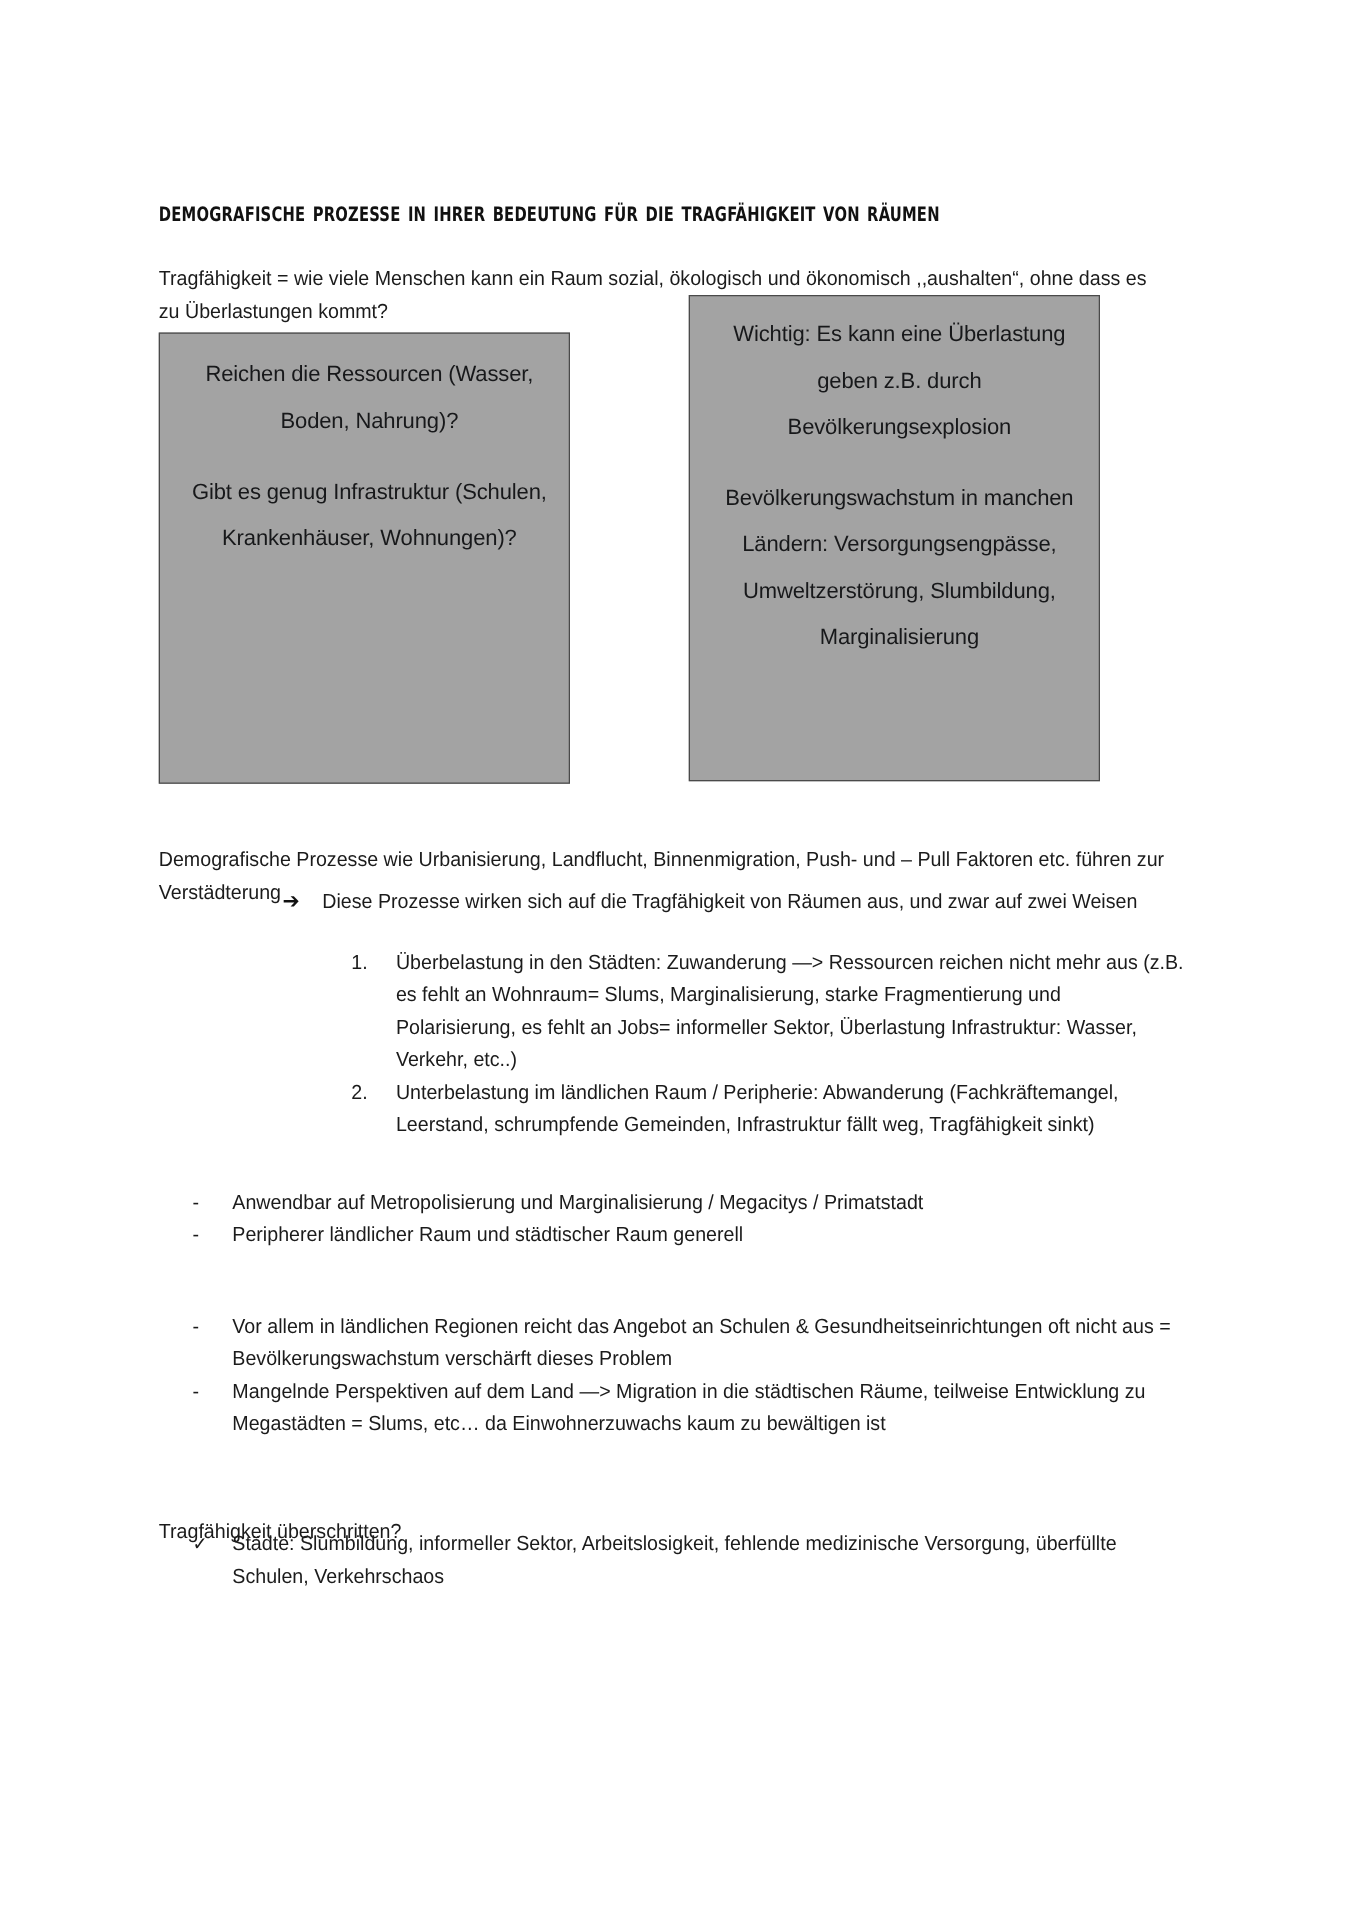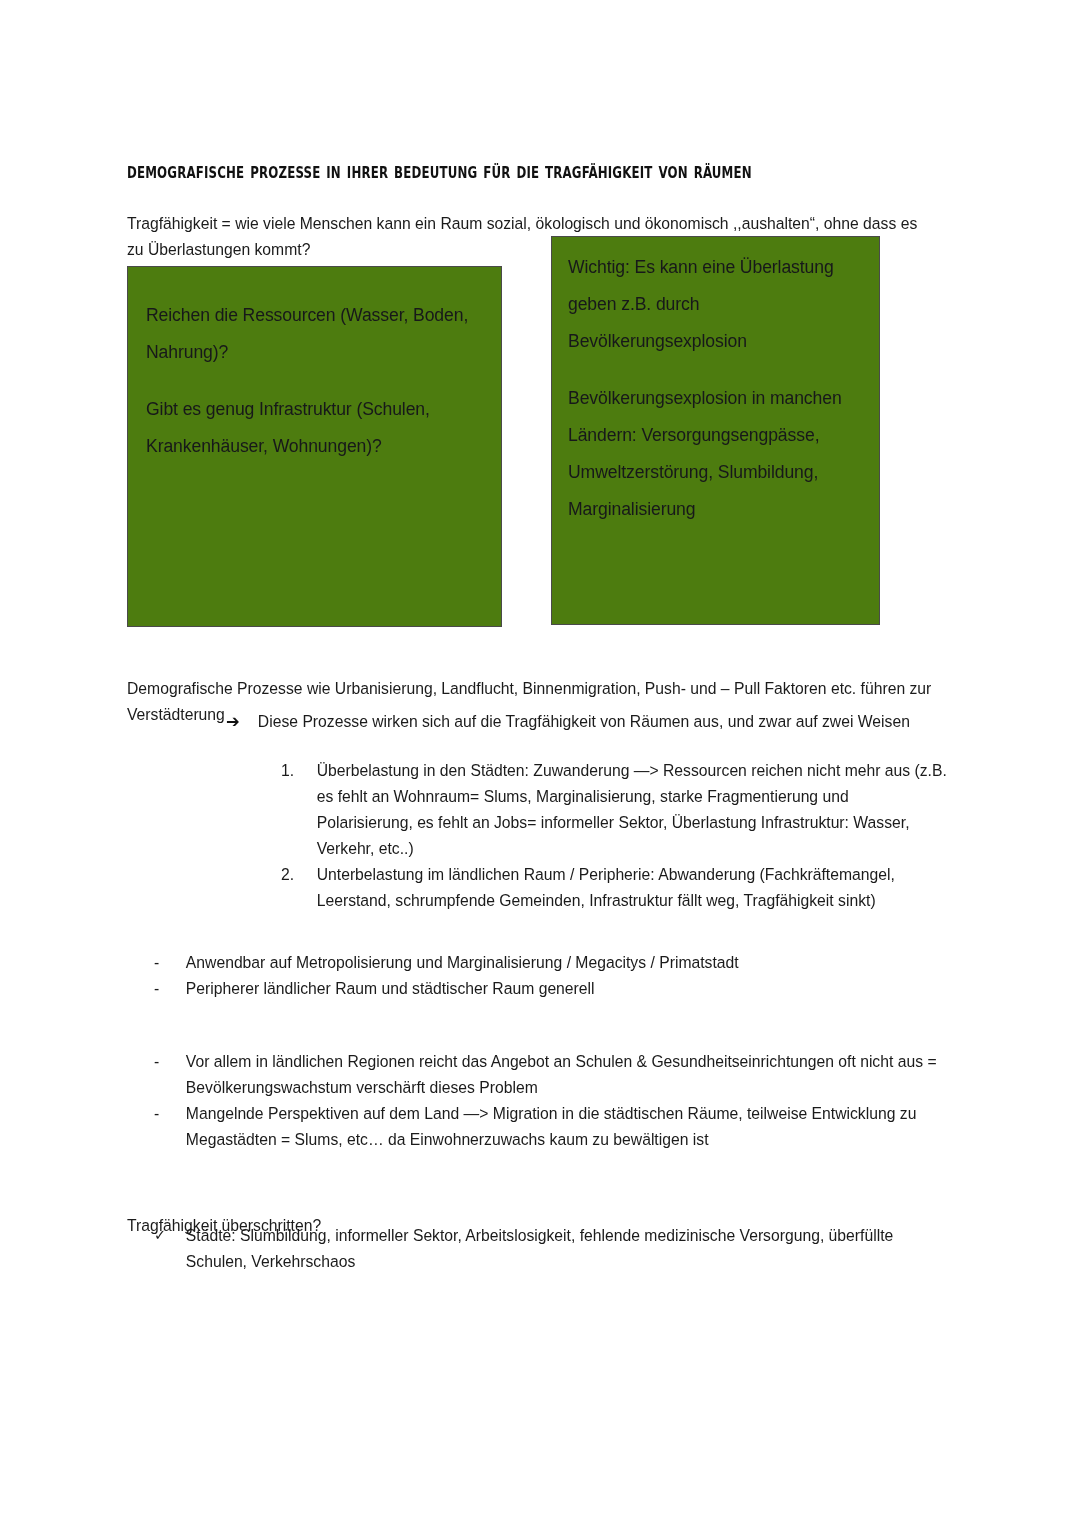--- a/index.html
+++ b/index.html
@@ -54,29 +54,30 @@
     line-height: 26px;
     transform: scaleX(0.965);
     transform-origin: left top;
     color: #1b1b1b;
   }
 
   
   .box {
     position: absolute;
     border: 1.6px solid #4a4a4a;
-    background: #4d7c0f;
+    background: #a3a3a3;
     box-sizing: border-box;
+    text-align: center;
   }
   .box-left {
     left: 127px;
     top: 250px;
-    width: 375px;
+    width: 329px;
     height: 361px;
-    padding: 30px 10px 10px 18px;
+    padding: 14px 10px 10px 18px;
   }
   .box-right {
     left: 551px;
     top: 220px;
     width: 329px;
     height: 389px;
     padding: 12px 8px 10px 16px;
   }
   .box p {
     margin: 0 0 20px 0;
@@ -201,21 +202,21 @@
 
   <p class="intro">Tragfähigkeit = wie viele Menschen kann ein Raum sozial, ökologisch und ökonomisch ,,aushalten“, ohne dass es zu Überlastungen kommt?</p>
 
   <div class="box box-left">
     <p>Reichen die Ressourcen (Wasser, Boden, Nahrung)?</p>
     <p>Gibt es genug Infrastruktur (Schulen, Krankenhäuser, Wohnungen)?</p>
   </div>
 
   <div class="box box-right">
     <p>Wichtig: Es kann eine Überlastung geben z.B. durch Bevölkerungsexplosion</p>
-    <p>Bevölkerungsexplosion in manchen Ländern: Versorgungsengpässe, Umweltzerstörung, Slumbildung, Marginalisierung</p>
+    <p>Bevölkerungswachstum in manchen Ländern: Versorgungsengpässe, Umweltzerstörung, Slumbildung, Marginalisierung</p>
   </div>
 
   <p class="blk para-demo">Demografische Prozesse wie Urbanisierung, Landflucht, Binnenmigration, Push- und – Pull Faktoren etc. führen zur Verstädterung</p>
 
   <div class="arrow-row">
     <span class="arrow-glyph">➔</span>
     <span class="arrow-text">Diese Prozesse wirken sich auf die Tragfähigkeit von Räumen aus, und zwar auf zwei Weisen</span>
   </div>
 
   <div class="numlist">

